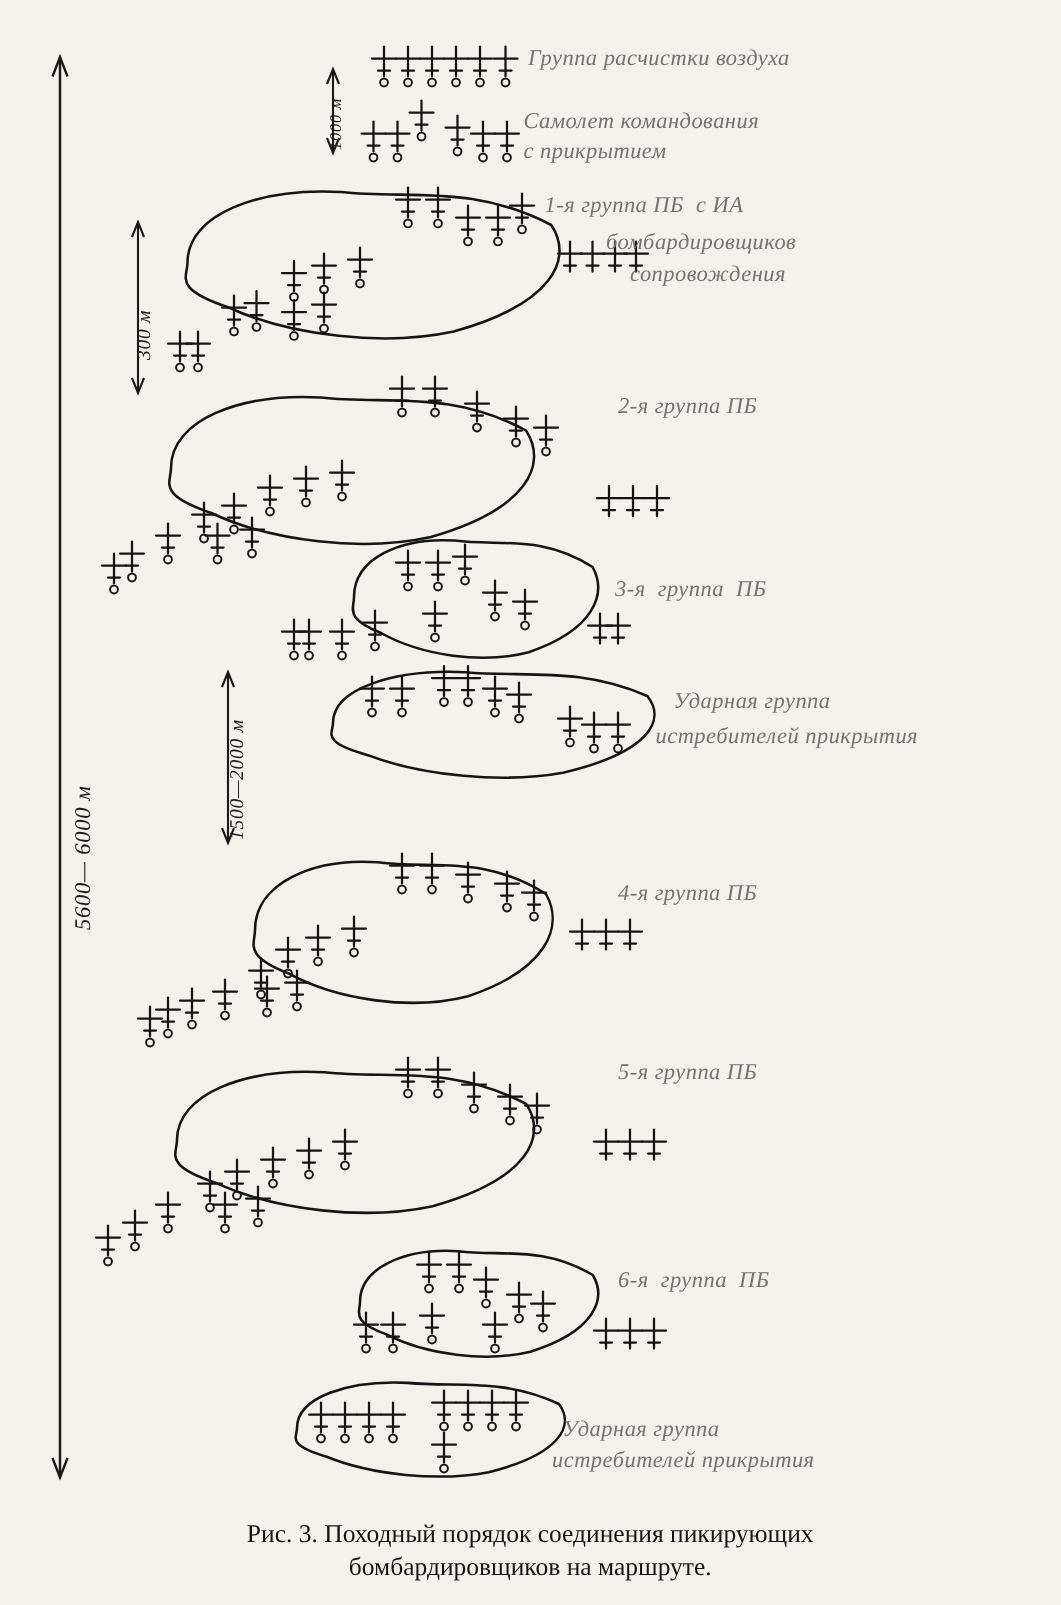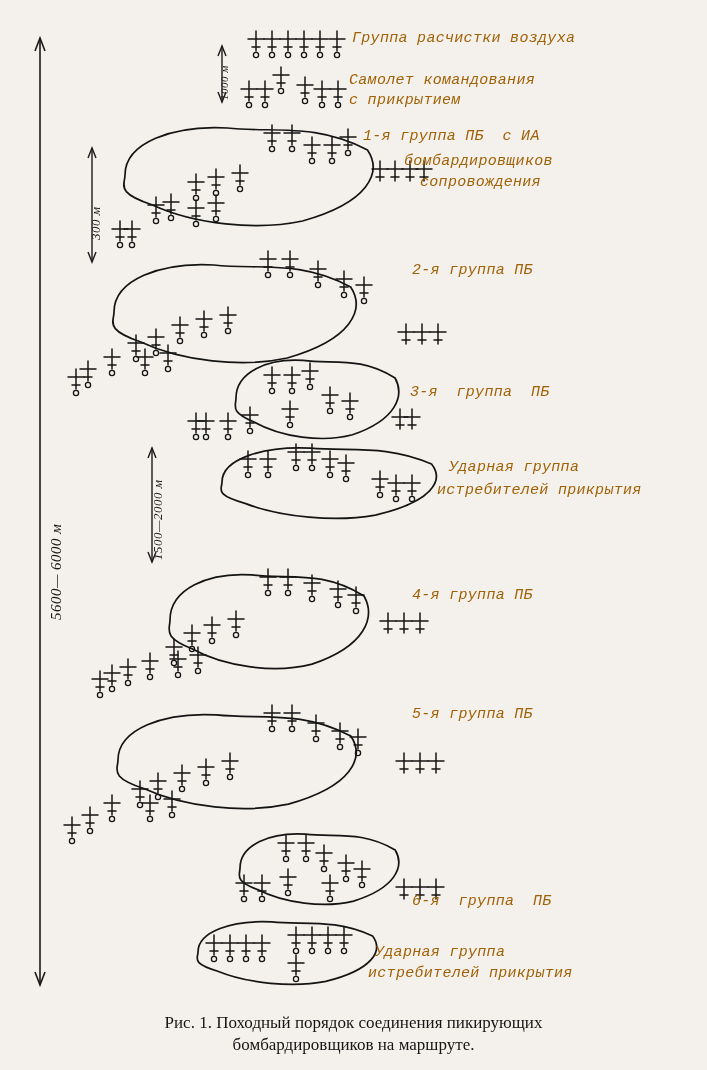--- a/index.html
+++ b/index.html
@@ -8,25 +8,25 @@
     background:#f4f1ec;
     font-family:"Liberation Serif", serif;
     color:#1a1a1a;
     position:relative;
     overflow:hidden;
   }
   #sheet{position:absolute;inset:0;}
   svg#diagram{position:absolute;left:0;top:0;width:707px;height:1070px;}
   .lbl{
     position:absolute;
-    font-family:Liberation Mono, monospace;
+    font-family:Liberation Serif, serif;
     font-style:italic;
     font-size:15px;
     line-height:1.22;
-    color:#a16207;
+    color:#737373;
     white-space:pre;
     letter-spacing:.3px;
   }
   .vlbl{
     position:absolute;
     font-family:"Liberation Serif", serif;
     font-style:italic;
     font-size:13px;
     color:#1a1a1a;
     white-space:pre;
@@ -884,27 +884,27 @@
       <div class="lbl" style="left: 349px; top: 92px;">с прикрытием</div>
       <div class="lbl" style="left: 363px; top: 128px;">1-я группа ПБ  с ИА</div>
       <div class="lbl" style="left: 404px; top: 153px;">бомбардировщиков</div>
       <div class="lbl" style="left: 420px; top: 174px;">сопровождения</div>
       <div class="lbl" style="left: 412px; top: 250px; margin-top: 12px;">2-я группа ПБ</div>
       <div class="lbl" style="left: 410px; top: 384px; text-align: center;">3-я  группа  ПБ</div>
       <div class="lbl" style="left: 449px; top: 459px;">Ударная группа</div>
       <div class="lbl" style="left: 437px; top: 482px;">истребителей прикрытия</div>
       <div class="lbl" style="left: 412px; top: 570px; margin-top: 17px;">4-я группа ПБ</div>
       <div class="lbl" style="left: 412px; top: 706px;">5-я группа ПБ</div>
-      <div class="lbl" style="left: 412px; top: 845px; margin-top: 48px;">6-я  группа  ПБ</div>
+      <div class="lbl" style="left: 412px; top: 845px;">6-я  группа  ПБ</div>
       <div class="lbl" style="left: 375px; top: 944px;">Ударная группа</div>
       <div class="lbl" style="left: 368px; top: 965px;">истребителей прикрытия</div>
     </div>
 
   <div class="vlbl" id="v-total" style="left:48px;top:620px;transform:rotate(-90deg);font-size:15px;">5600— 6000 м</div>
   <div class="vlbl" id="v-300" style="left:88px;top:240px;transform:rotate(-90deg);">300 м</div>
   <div class="vlbl" id="v-1500" style="left:150px;top:560px;transform:rotate(-90deg);">1500—2000 м</div>
   <div class="vlbl" id="v-1000" style="left:218px;top:100px;transform:rotate(-90deg);font-size:11px;">1000 м</div>
 
   <div class="caption" style="top:1012px;">
-    <span>Рис. 1. Походный  порядок   соединения  пикирующих</span>
+    <span>Рис. 3. Походный  порядок   соединения  пикирующих</span>
     <span class="l2">бомбардировщиков на маршруте.</span>
   </div>
 </div>
 
 </body></html>

